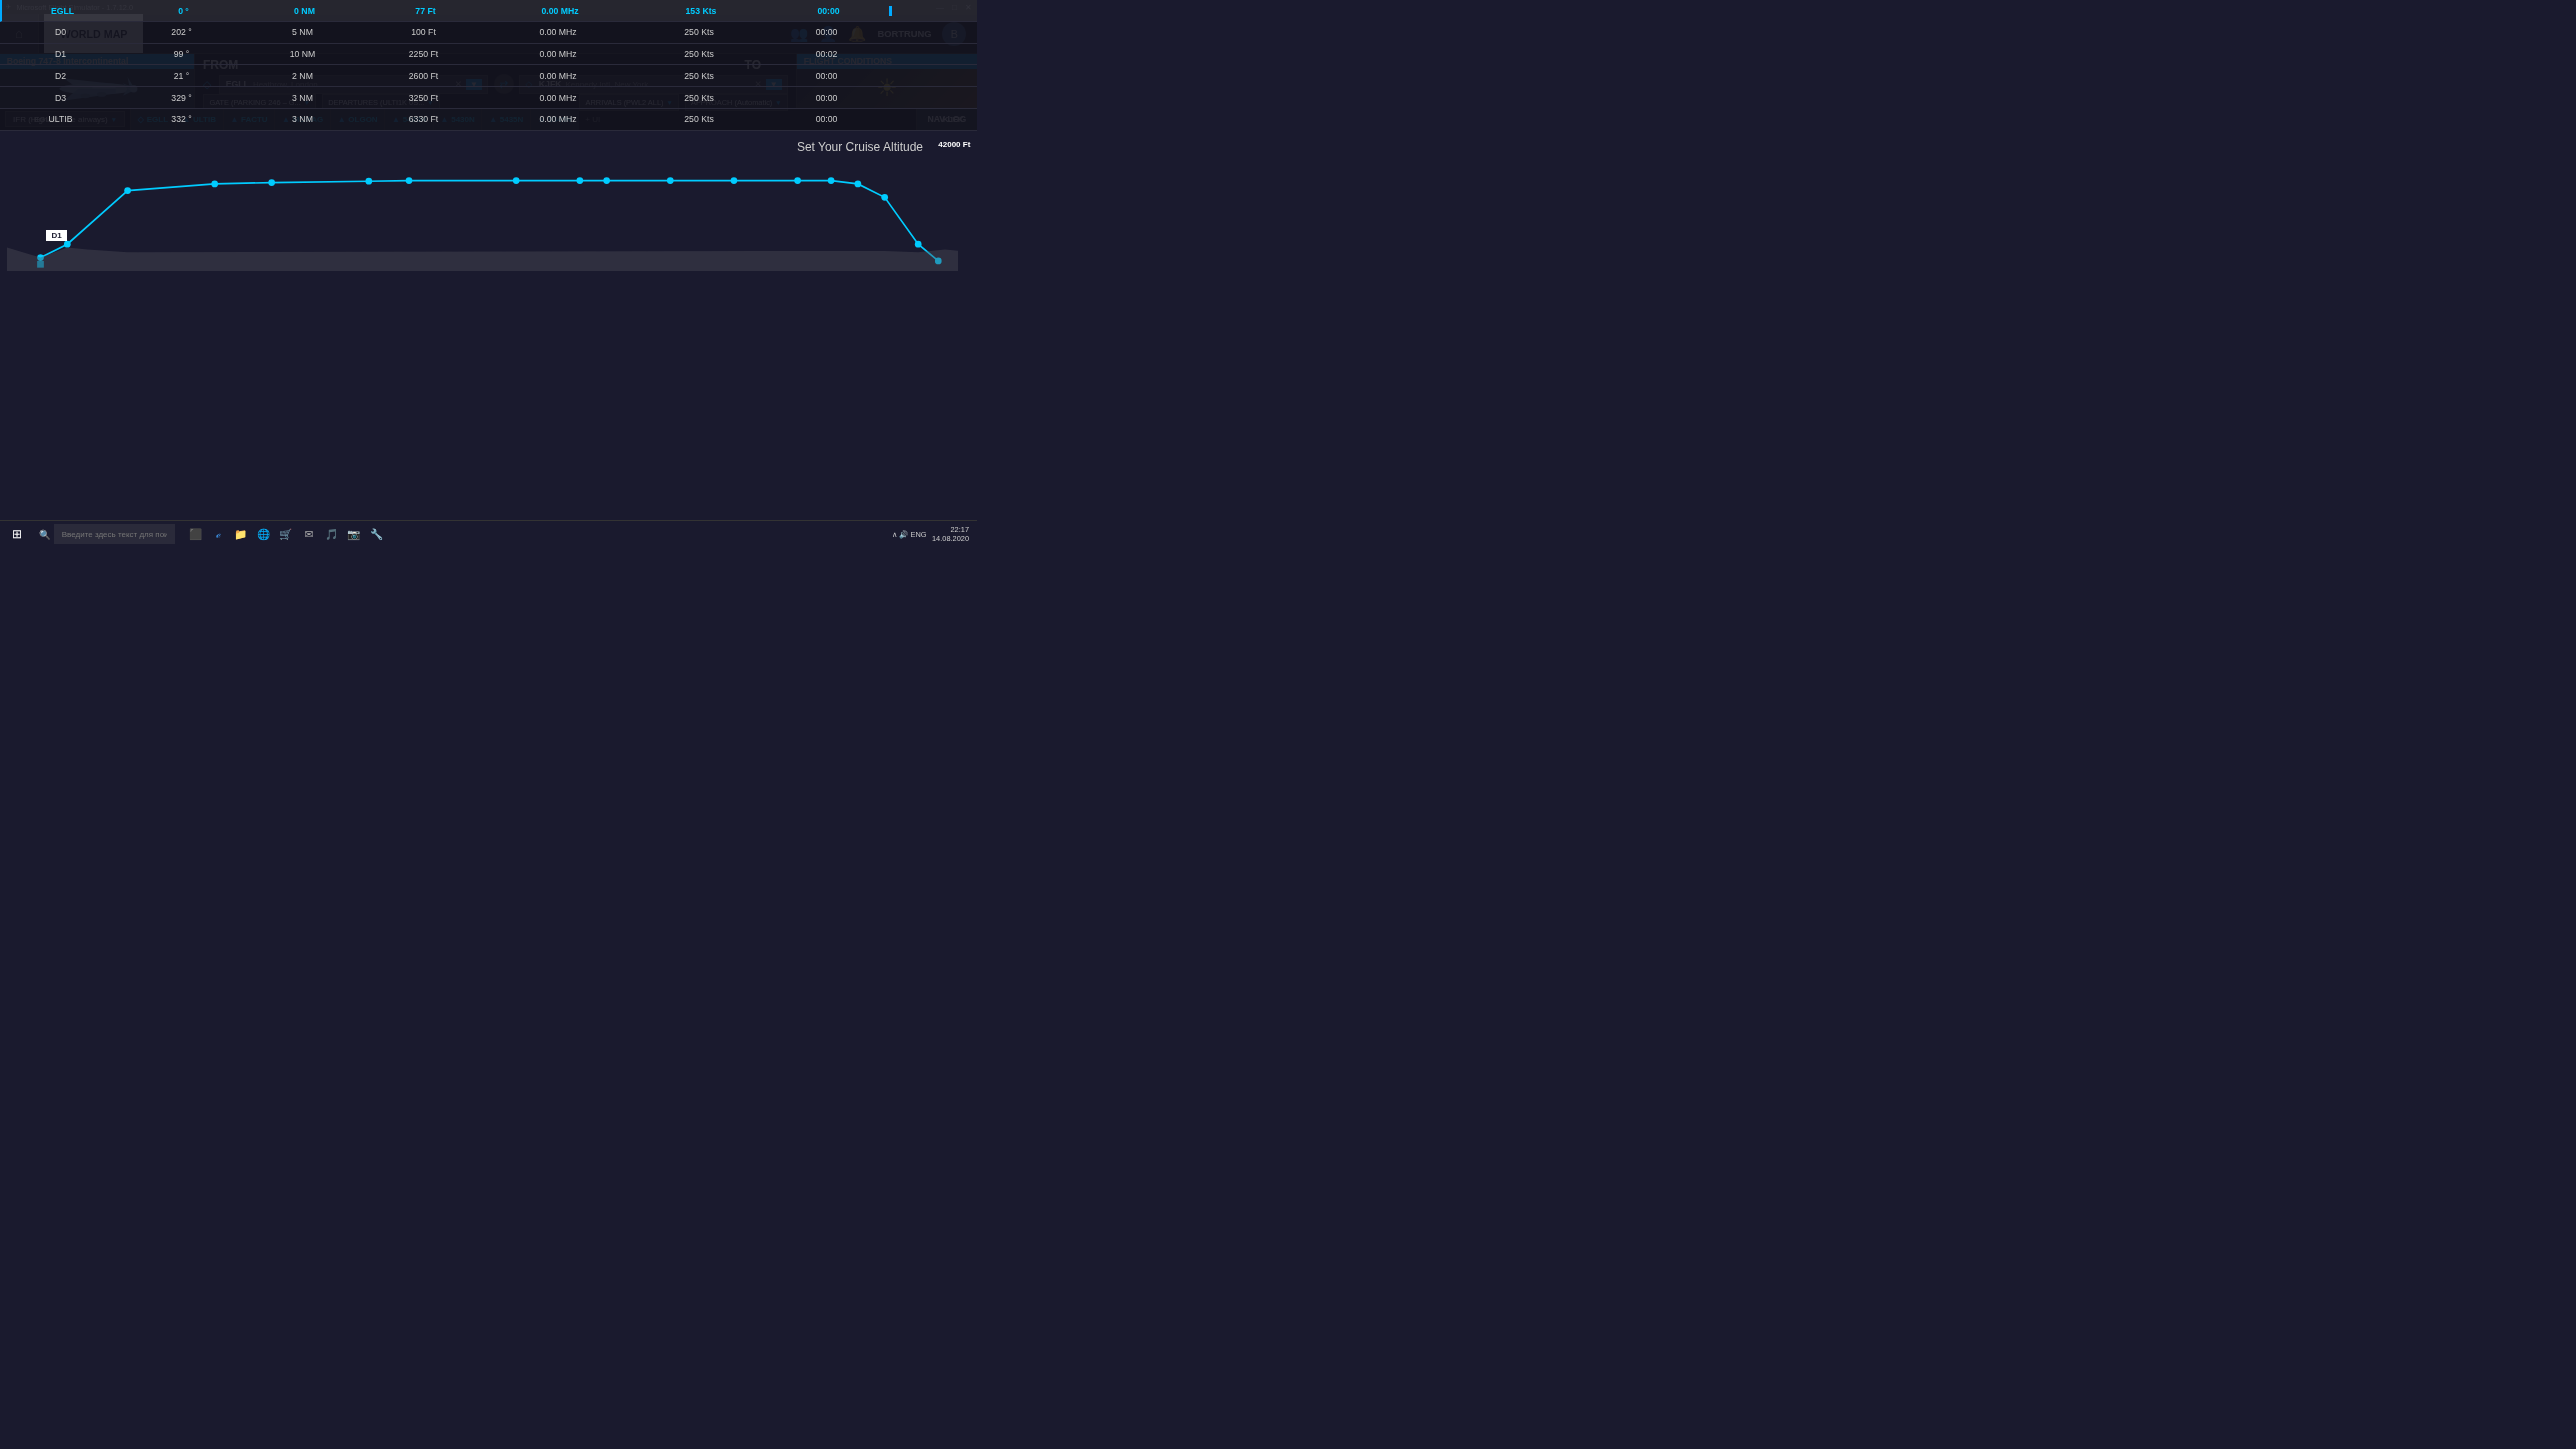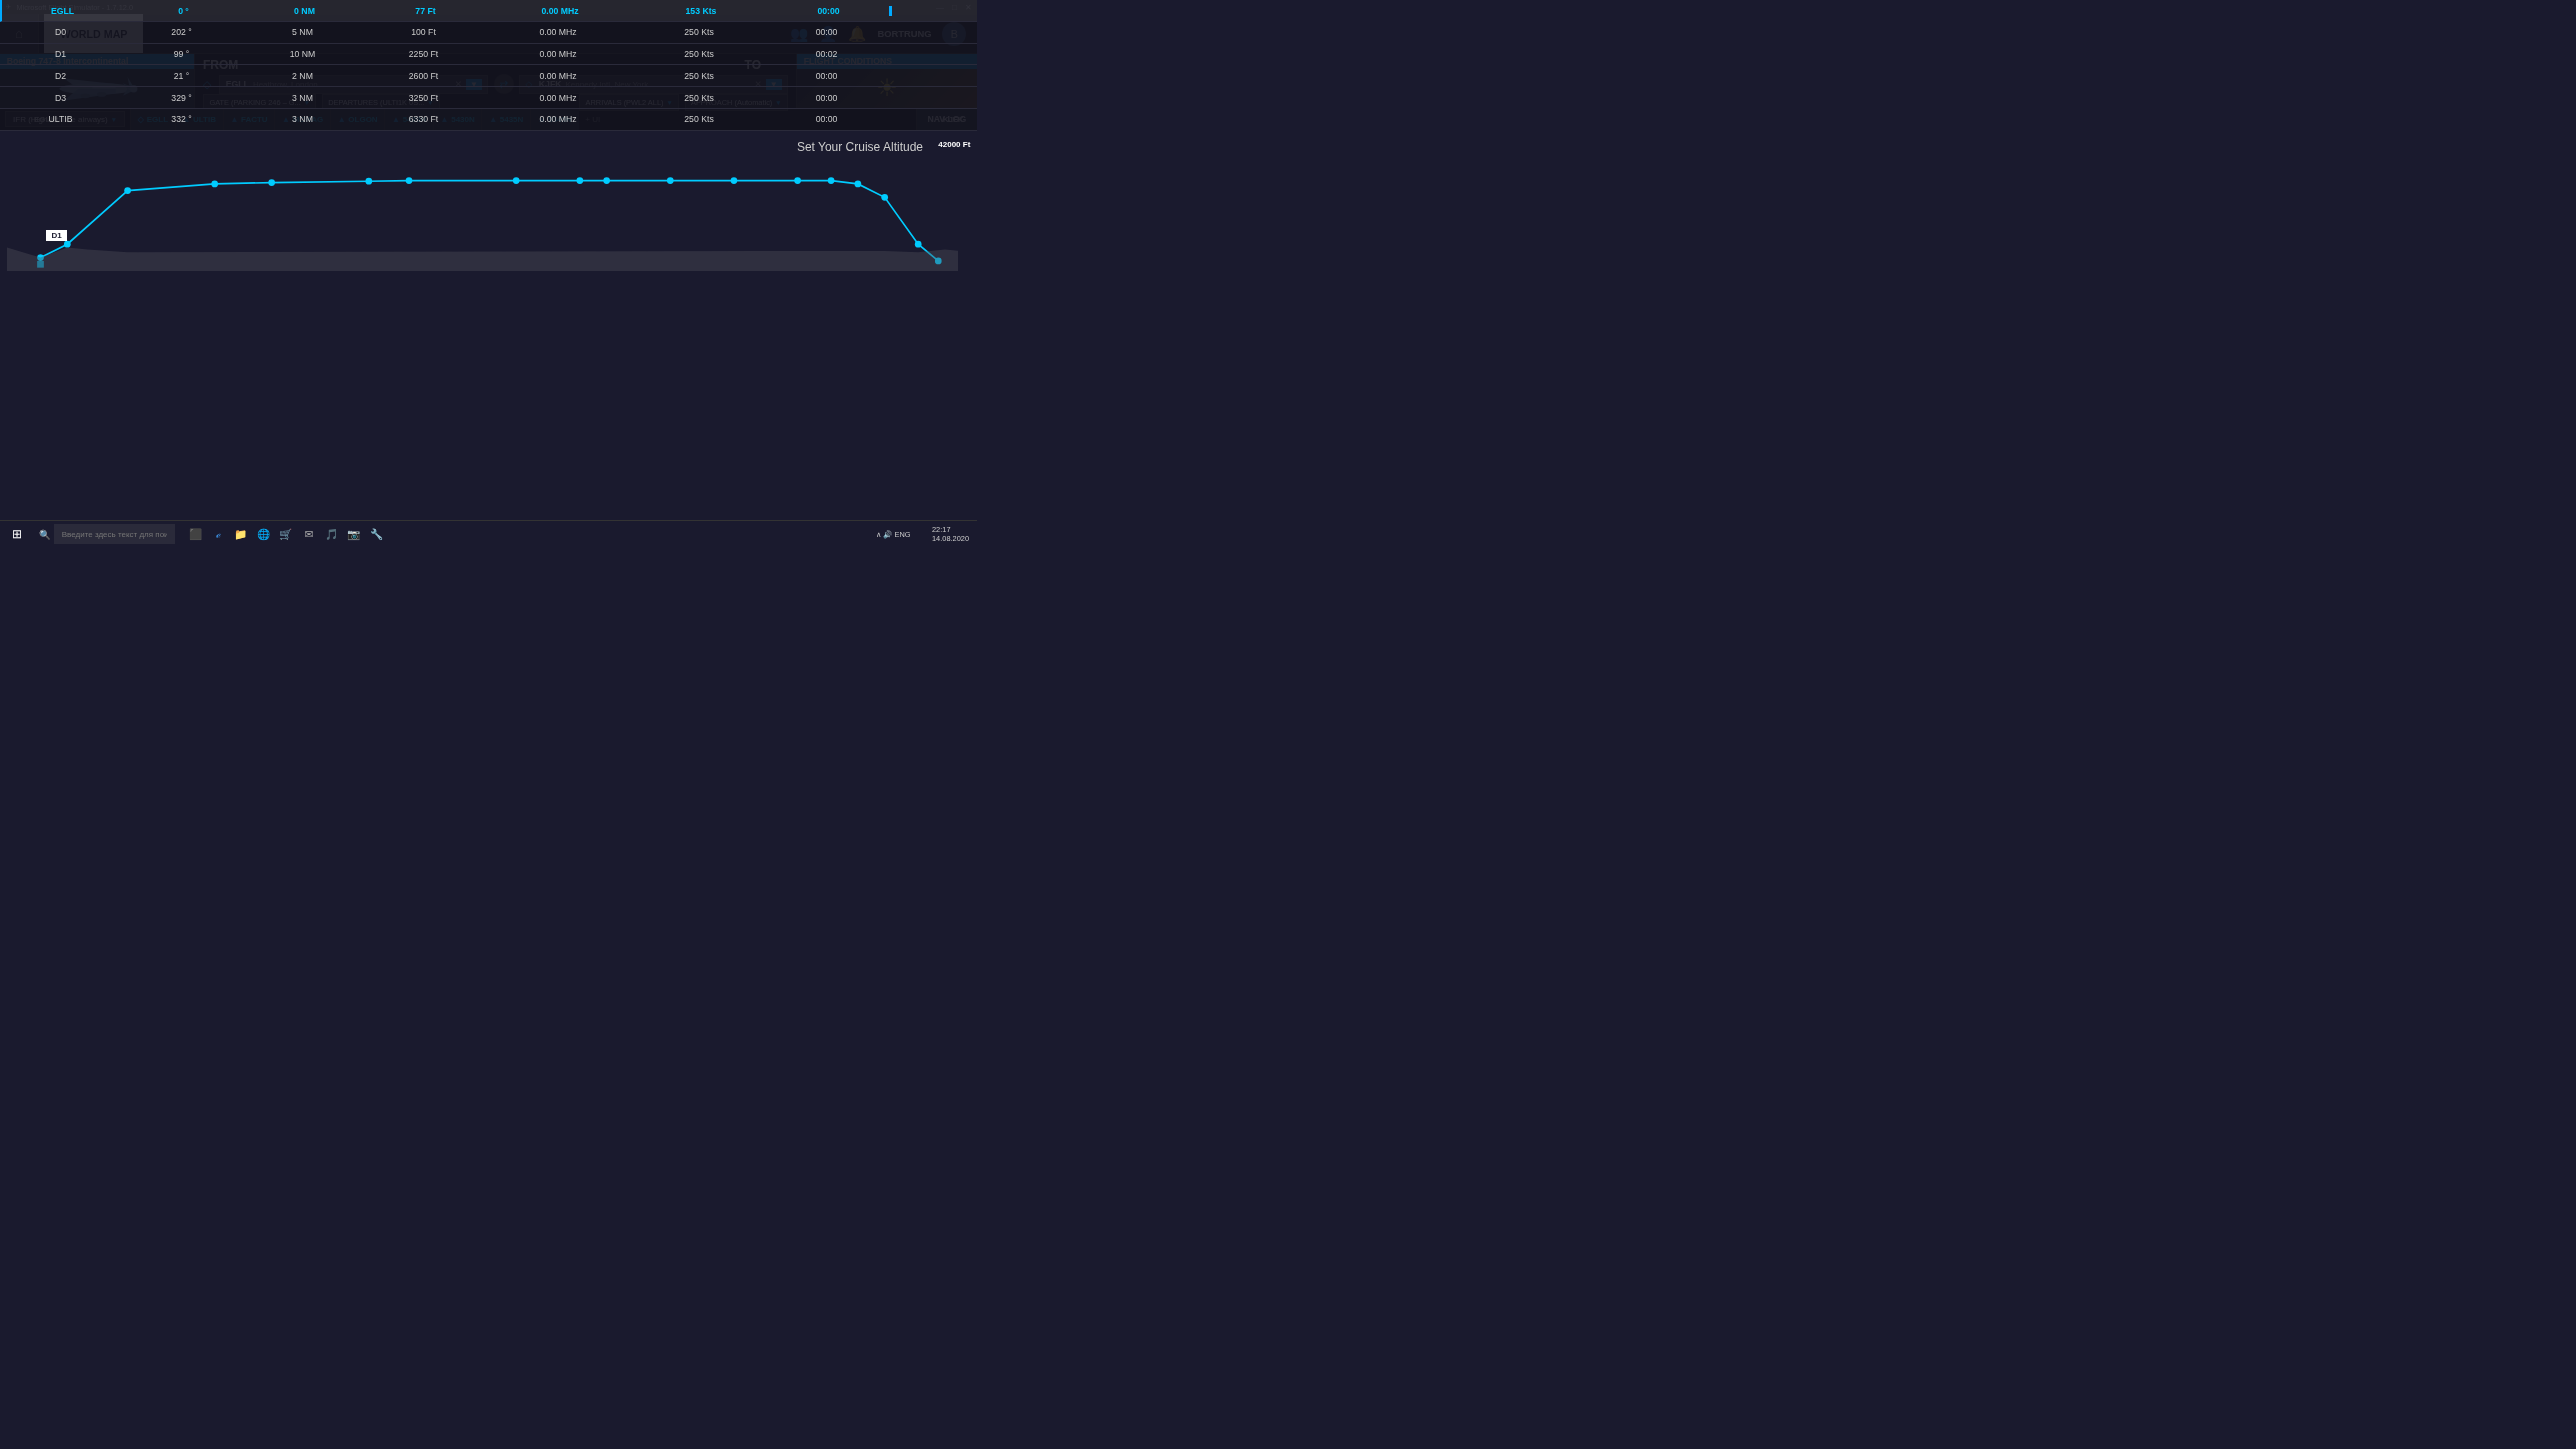--- a/index.html
+++ b/index.html
@@ -416,21 +416,21 @@
     }
     #taskbar-right {
       margin-left: auto;
       display: flex;
       align-items: center;
       padding-right: 8px;
       gap: 5.4px;
       color: #ccc;
       font-size: 7.4px;
     }
-    #clock { text-align: left; margin-left: 16px; }
+    #clock { text-align: right; }
   </style>
 </head>
 <body>
 
 <div id="titlebar">
   <div id="titlebar-left">
     <span style="font-size:6.7px;">✈</span>
     <span>Microsoft Flight Simulator - 1.7.12.0</span>
   </div>
   <div id="titlebar-right">

